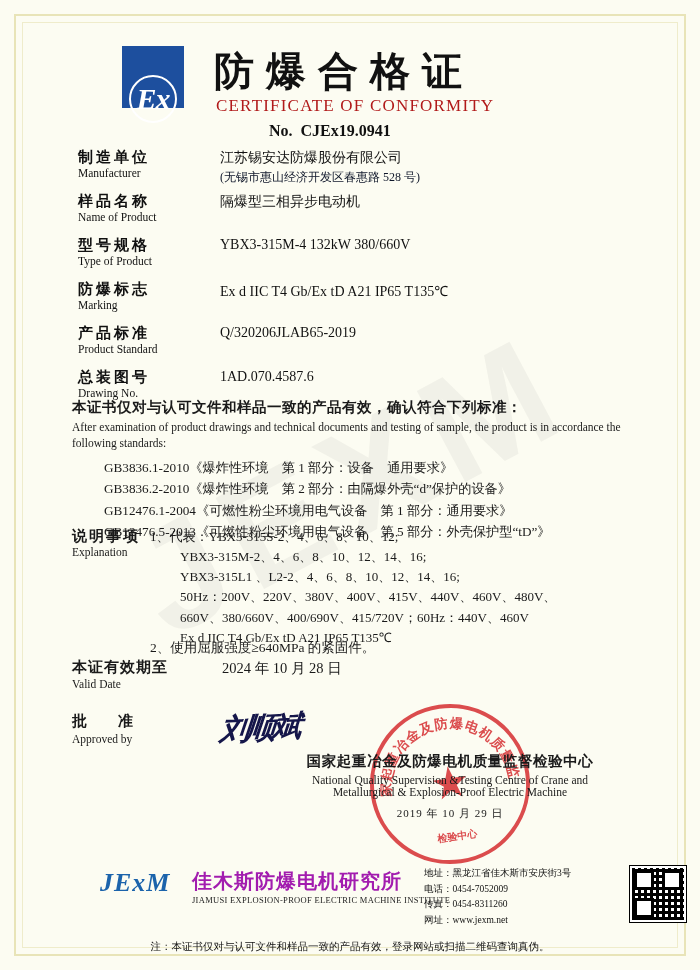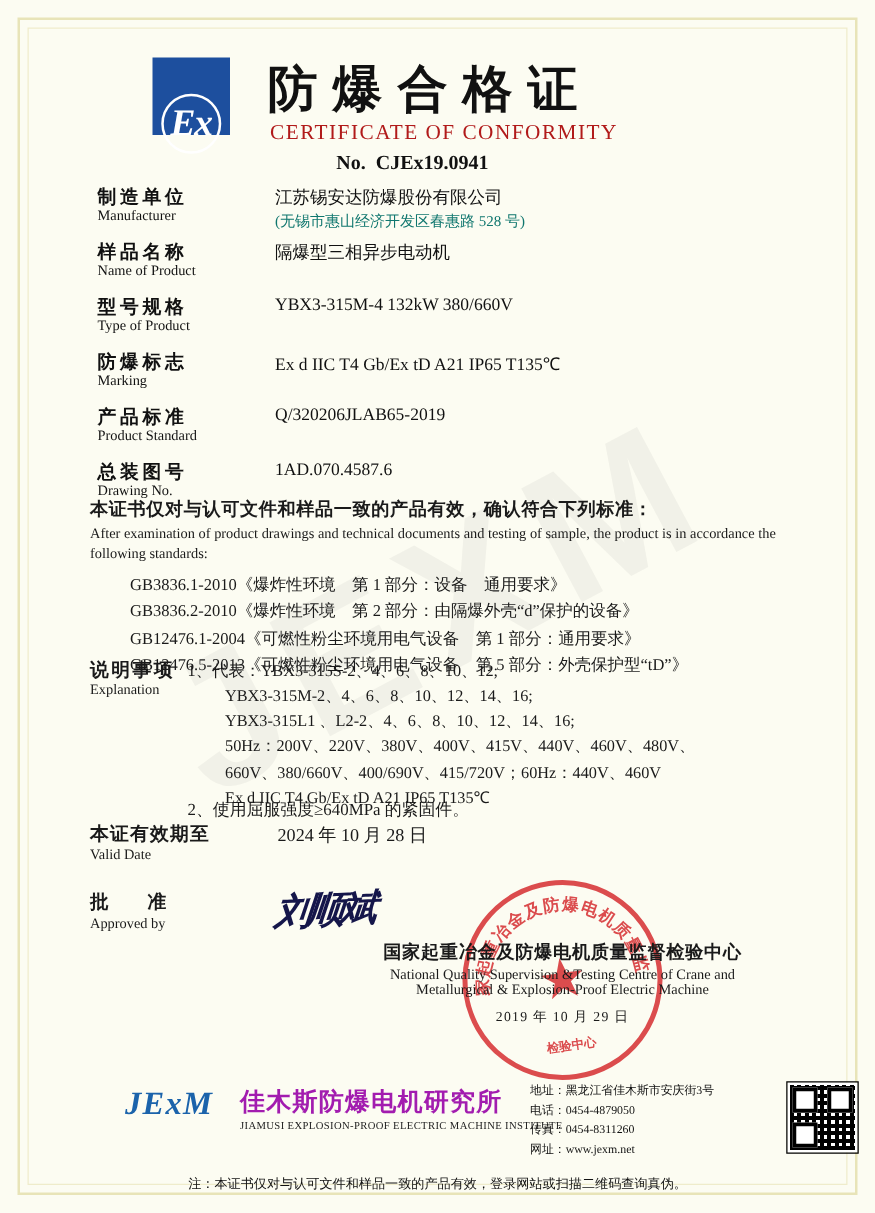--- a/index.html
+++ b/index.html
@@ -84,21 +84,21 @@
     position:absolute;left:8px;top:19px;
     font-size:11.5px;color:#111;
     font-family:"Liberation Serif", serif;
   }
   .val{
     position:absolute;left:150px;top:1px;
     font-size:14px;color:#111;
   }
   .val-sub{
     position:absolute;left:150px;top:21px;
-    font-size:12px;color:#0f766e;
+    font-size:12px;color:#0f172a;
   }
 
   
   .statement{position:absolute;left:72px;top:398px;width:560px;}
   .st-cn{font-size:14.5px;font-weight:bold;letter-spacing:0.5px;}
   .st-en{font-size:11.5px;margin-top:3px;line-height:1.35;}
   .std-list{margin-top:6px;margin-left:32px;font-size:13.2px;line-height:1.62;}
 
   
   .expl{position:absolute;left:72px;top:527px;width:565px;}
@@ -316,21 +316,21 @@
       <div class="auth-en2">Metallurgical &amp; Explosion-Proof Electric Machine</div>
       <div class="auth-date">2019 年 10 月 29 日</div>
     </div>
 
     <div class="footer">
       <div class="jexm-logo">JExM</div>
       <div class="inst-cn">佳木斯防爆电机研究所</div>
       <div class="inst-en">JIAMUSI EXPLOSION-PROOF ELECTRIC MACHINE INSTITUTE</div>
       <div class="contact">
         <div>地址：黑龙江省佳木斯市安庆街3号</div>
-        <div>电话：0454-4879050</div>
+        <div>电话：0454-7052009</div>
         <div>传真：0454-8311260</div>
         <div>网址：www.jexm.net</div>
       </div>
       <div class="qr">
         <div class="fp tl"></div>
         <div class="fp tr"></div>
         <div class="fp bl"></div>
       </div>
     </div>
 

